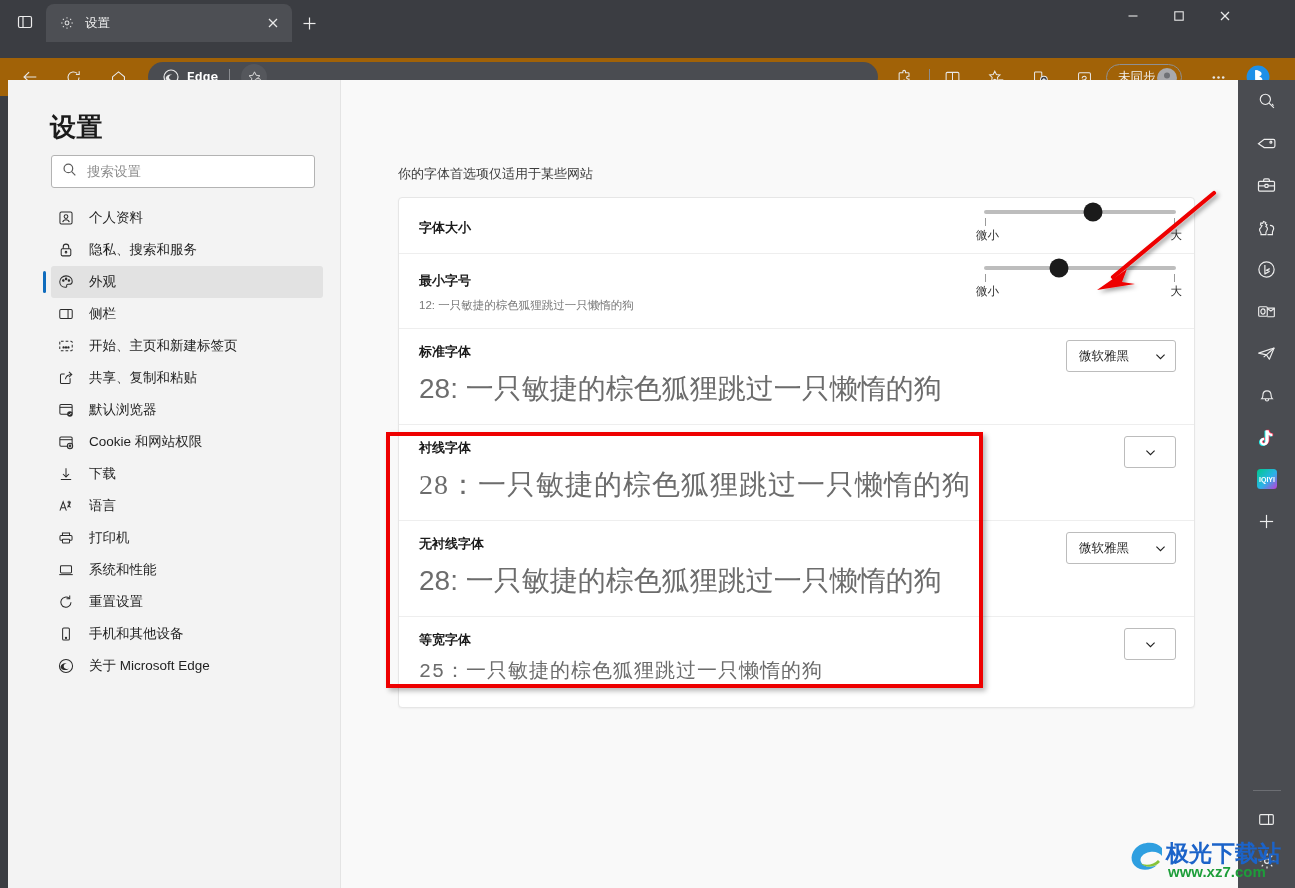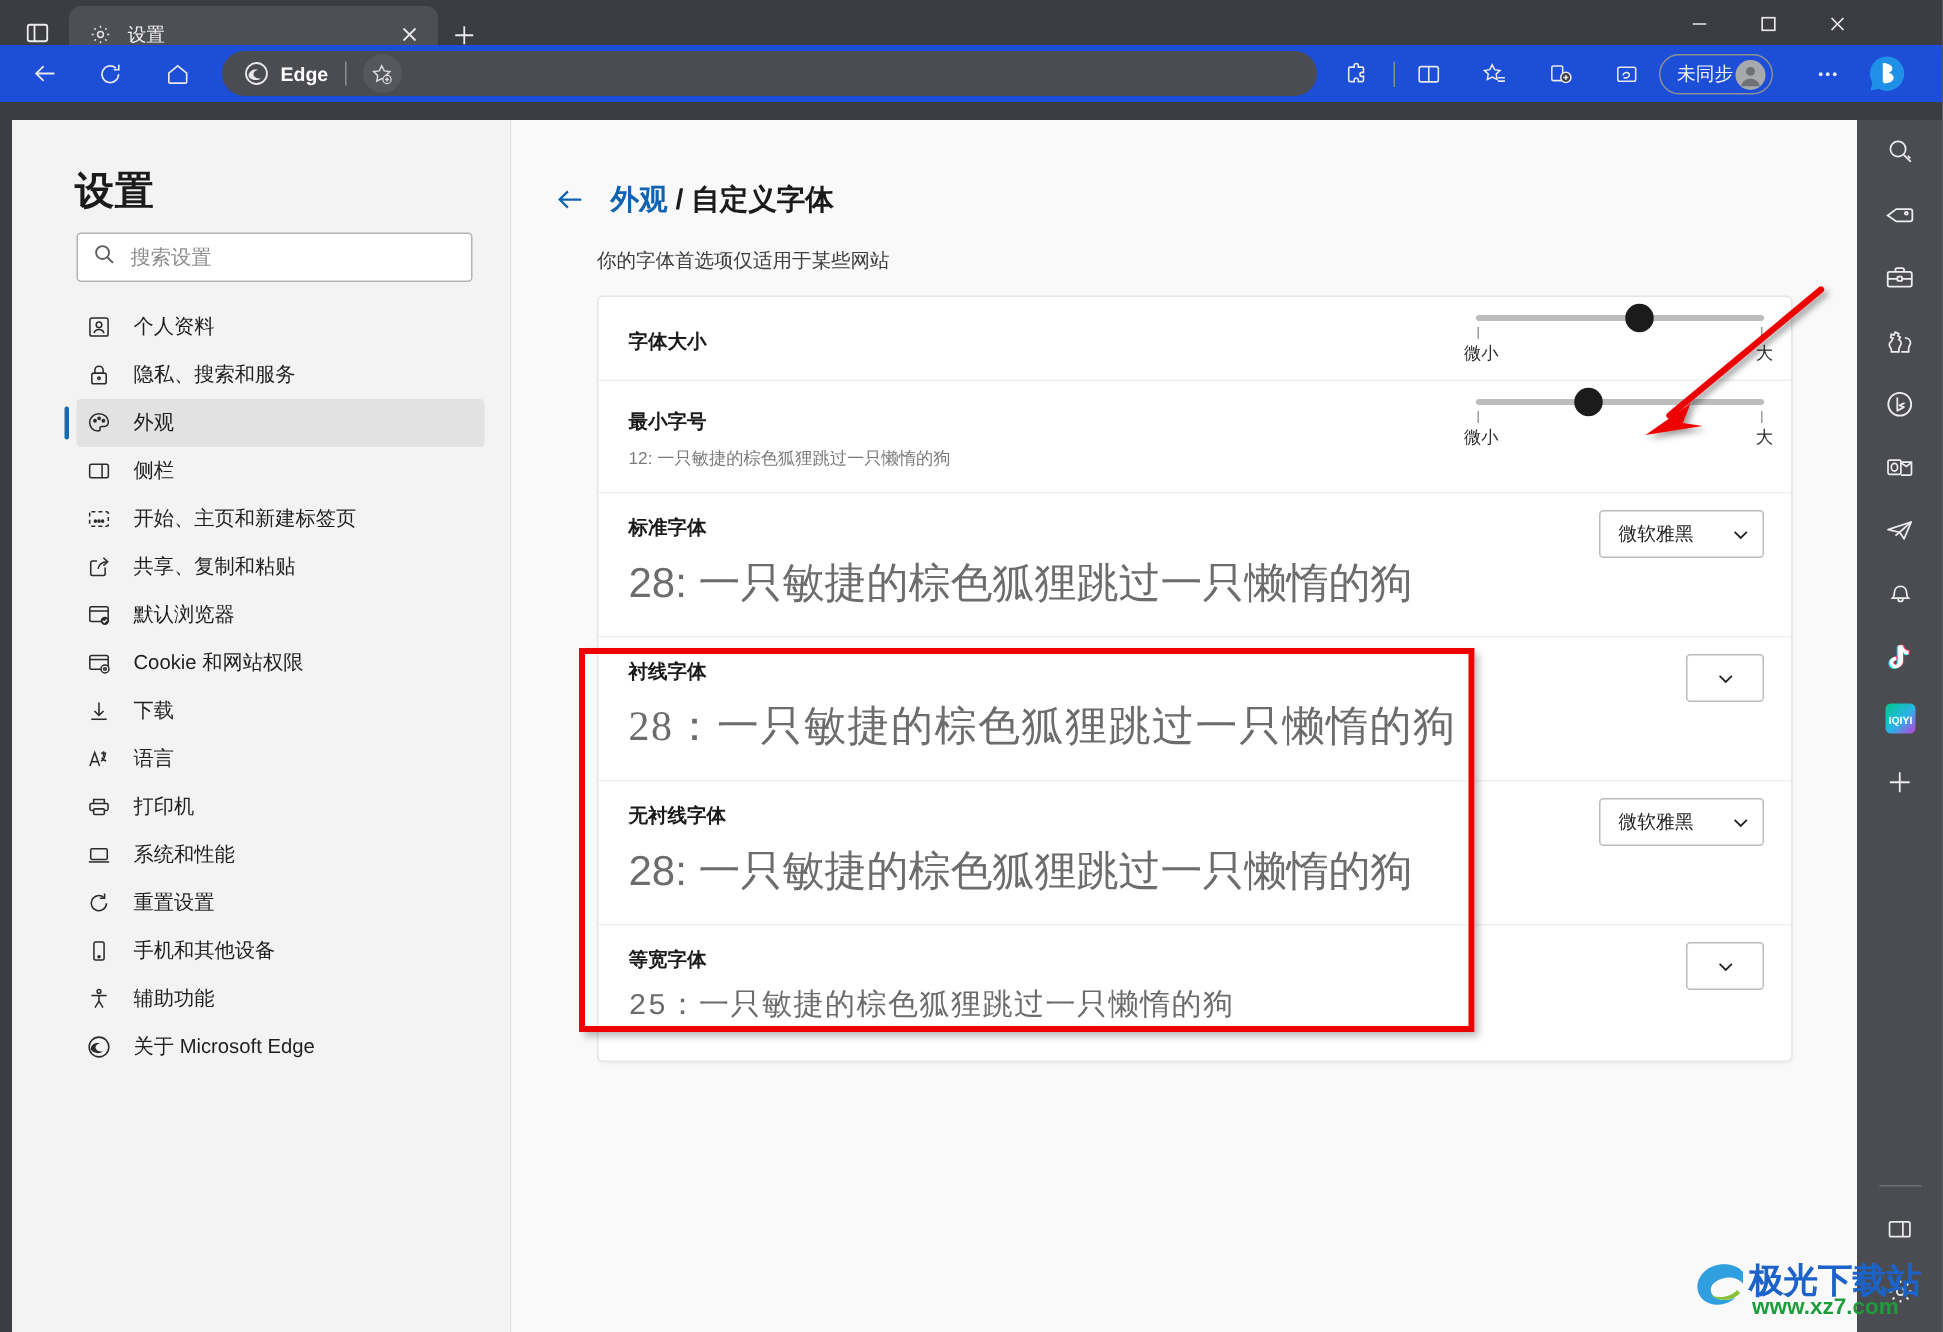--- a/index.html
+++ b/index.html
@@ -43,22 +43,23 @@
   .wincontrol {
     position: absolute; top: 0; width: 46px; height: 32px;
     display:flex; align-items:center; justify-content:center; color: #e9e9e9;
   }
   #wc-min { right: 139px; }
   #wc-max { right: 93px; }
   #wc-close { right: 47px; }
 
   
   #toolbar {
-    position: absolute; left: 0; top: 30px; width: 1295px; height: 38px;
-    background: #1d4ed8;
+    position: absolute; left: 0; top: 58px; width: 1295px; height: 38px;
+    background: #a16207;
+    font-family: Liberation Mono, monospace;
   }
   .tb-btn {
     position: absolute; top: 5px; width: 28px; height: 28px;
     display: flex; align-items: center; justify-content: center;
     color: #e8e8e8;
   }
   #tb-back   { left: 16px; }
   #tb-reload { left: 59px; }
   #tb-home   { left: 104px; }
 
@@ -528,53 +529,31 @@
             <span class="nav-icon">
               <svg width="16" height="16" viewBox="0 0 18 18" fill="none" stroke="#2b2b2b" stroke-width="1.15">
                 <rect x="5.2" y="2.2" width="7.6" height="13.6" rx="1.3"></rect>
                 <circle cx="9" cy="13.3" r=".75" fill="#2b2b2b"></circle>
               </svg>
             </span>
             <span class="nav-label">手机和其他设备</span>
           </div>
           <div class="nav-item">
             <span class="nav-icon">
-              <svg width="16" height="16" viewBox="0 0 18 18" fill="none" stroke="#2b2b2b" stroke-width="1.15">
-                <circle cx="9" cy="3.3" r="1.4"></circle>
-                <path d="M3.3 6.4h11.4"></path>
-                <path d="M9 6.4v4.6"></path>
-                <path d="M9 10.6l-3 4.8"></path>
-                <path d="M9 10.6l3 4.8"></path>
-              </svg>
-            </span>
-            <span class="nav-label">辅助功能</span>
-          </div>
-          <div class="nav-item">
-            <span class="nav-icon">
               <svg width="16" height="16" viewBox="0 0 18 18">
                 <circle cx="9" cy="9" r="7.4" fill="none" stroke="#2b2b2b" stroke-width="1.15"></circle>
                 <path d="M3.4 11.5c1.8 2.4 6.1 2.9 8.8.7-2.3.5-5-.1-5.7-2.2-.5-1.7 1-3.6 3.3-3.7-2.9-1.1-6.3.6-6.9 3.3-.2.7-.1 1.4.5 1.9z" fill="#2b2b2b"></path>
               </svg>
             </span>
             <span class="nav-label">关于 Microsoft Edge</span>
           </div>
         </div>
     </div>
 
     <div id="content">
-      <div id="crumb-row">
-        <span id="crumb-back">
-          <svg width="20" height="20" viewBox="0 0 20 20" fill="none" stroke="#1063b0" stroke-width="1.5">
-              <path d="M17.5 10H3.2M8.6 4.6L3.1 10l5.5 5.4"></path>
-            </svg>
-        </span>
-        <span id="crumb-text">
-          <span class="crumb-parent">外观</span><span class="crumb-sep"> / </span><span class="crumb-current">自定义字体</span>
-        </span>
-      </div>
 
       <div id="subtitle">你的字体首选项仅适用于某些网站</div>
 
       <div id="card">
           <div class="row slider-row">
             <div class="row-label">字体大小</div>
             <div class="slider-wrap">
               <div class="slider-track">
                 <div class="slider-thumb" style="left:57%"></div>
               </div>

